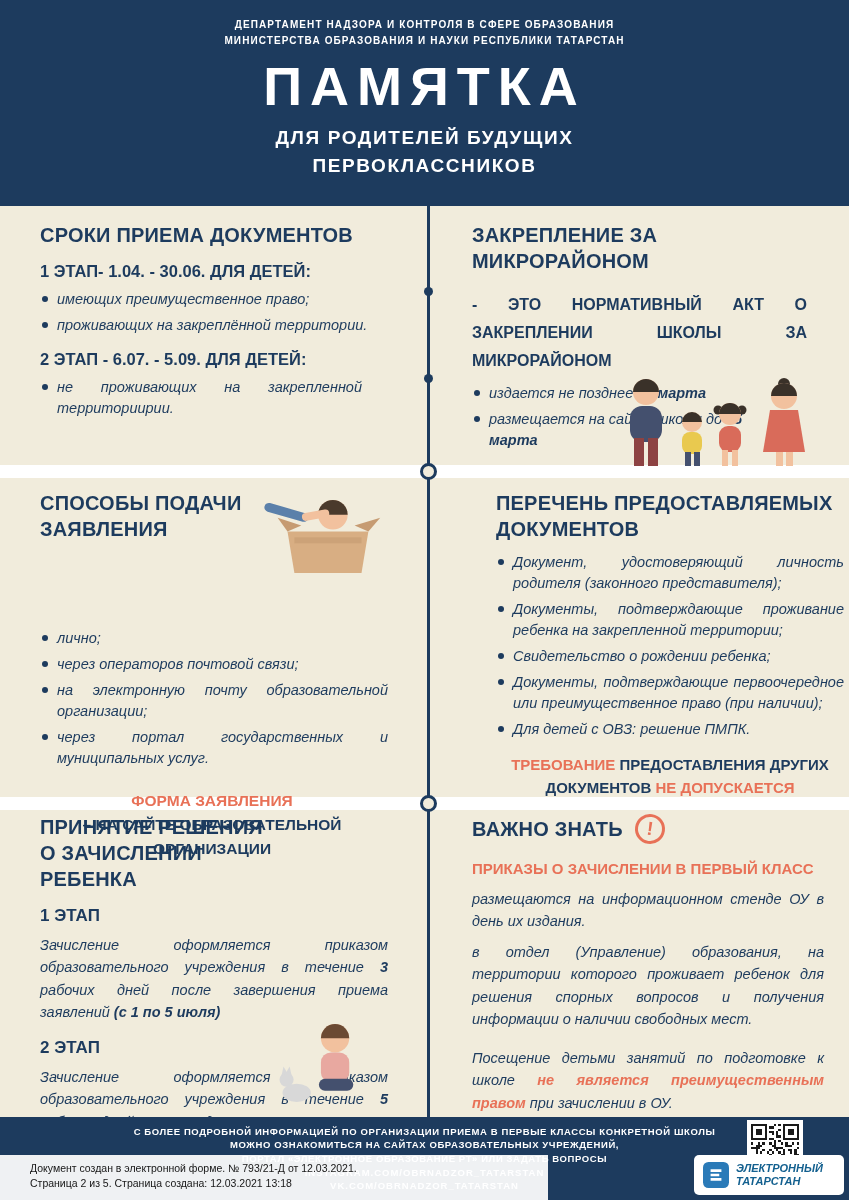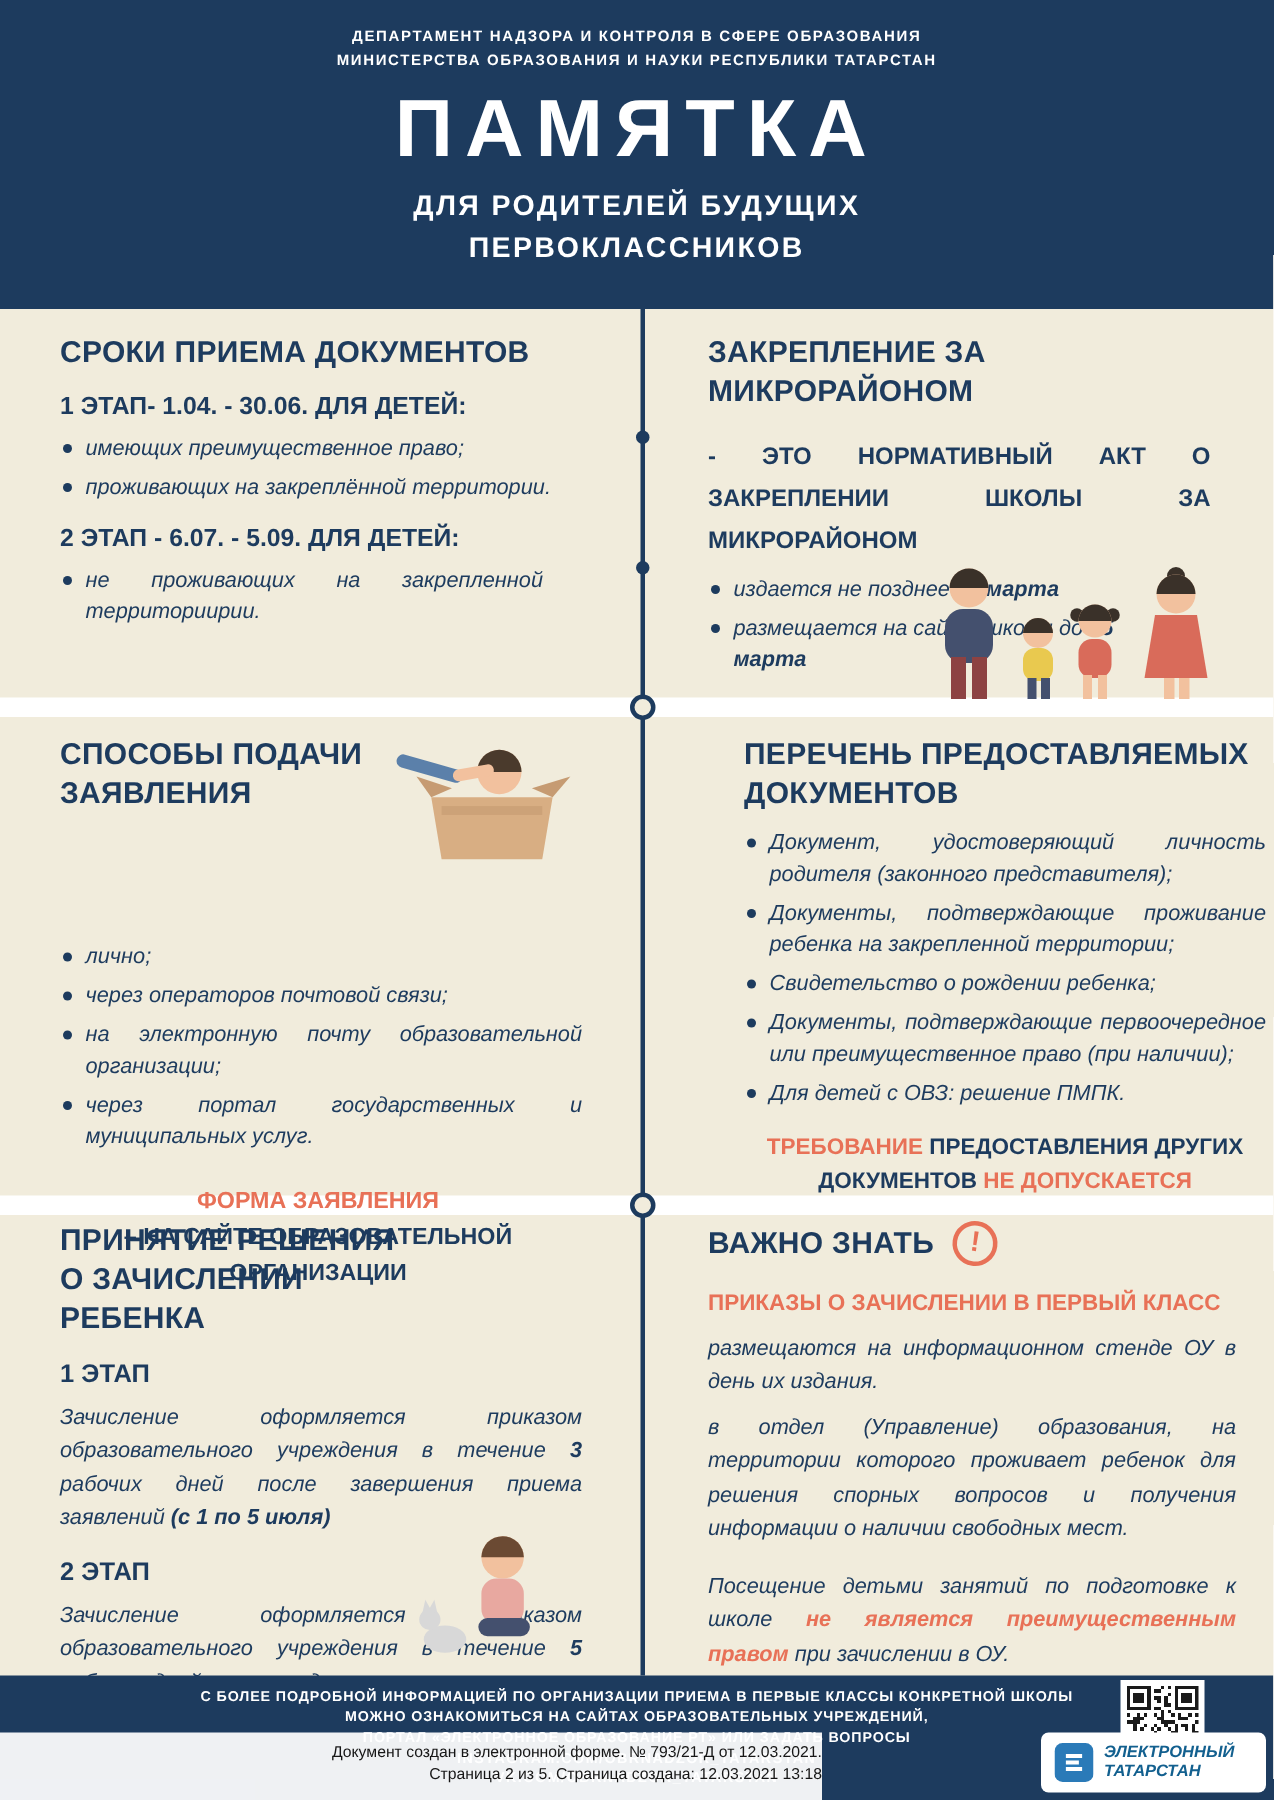--- a/index.html
+++ b/index.html
@@ -76,21 +76,21 @@
       padding:4px;z-index:4}
   .qr svg{display:block;width:100%;height:100%}
   .etlogo{position:absolute;right:5px;bottom:5px;width:150px;height:40px;background:#fff;
           border-radius:5px;display:flex;align-items:center;gap:7px;padding:4px 9px;z-index:5}
   .etlogo svg{width:26px;height:26px;flex:0 0 auto}
   .etlogo-text{color:#13608f;font-weight:800;font-size:11px;line-height:1.15;font-style:italic}
 
   
   .stamp{position:absolute;left:0;top:1155px;width:548px;height:45px;
          background:rgba(255,255,255,.93);z-index:6;padding:6px 0 0 30px;
-         color:#161616;font-size:10.5px;line-height:15px;text-align:right}
+         color:#161616;font-size:10.5px;line-height:15px;text-align:left}
 </style>
 </head>
 <body>
 
 <div class="page">
 
   <header class="hdr">
     <div class="hdr-dept">
       <div>ДЕПАРТАМЕНТ НАДЗОРА И КОНТРОЛЯ В СФЕРЕ ОБРАЗОВАНИЯ</div>
       <div>МИНИСТЕРСТВА ОБРАЗОВАНИЯ И НАУКИ РЕСПУБЛИКИ ТАТАРСТАН</div>

